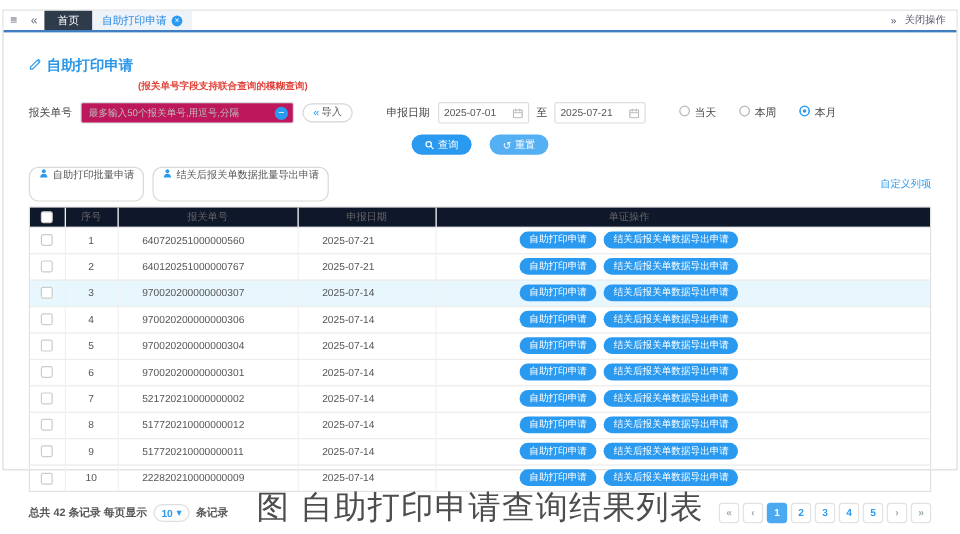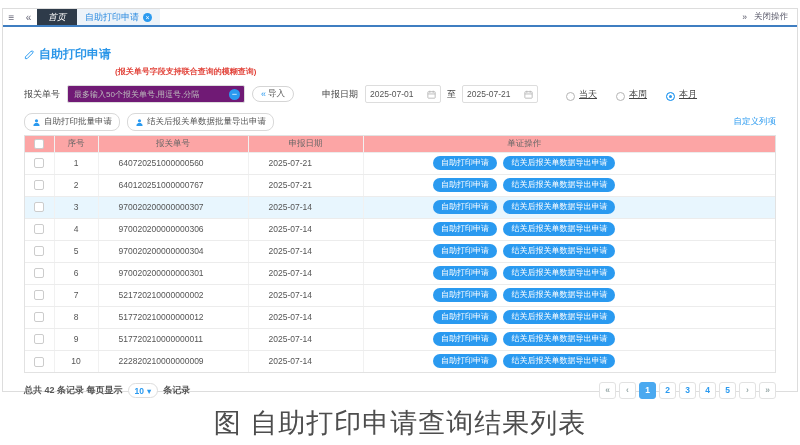--- a/index.html
+++ b/index.html
@@ -6,58 +6,58 @@
   html,body { margin:0; padding:0; }
   body {
     width:800px; height:445px; background:#fff; overflow:hidden;
     font-family:"Liberation Sans","DejaVu Sans",sans-serif; color:#555;
   }
   .window { margin:8px 2px 0; border:1px solid #ddd; height:384px; background:#fff; }
 
   
   .tabbar { display:flex; align-items:stretch; height:18px; border-bottom:2px solid #3f7ec1; background:#fff; font-size:9px; }
   .icon-btn { width:17px; display:flex; align-items:center; justify-content:center; color:#667; font-size:10px; cursor:pointer; }
-  .tab-home { background:#2e3b4a; color:#fff; padding:0 11px; display:flex; align-items:center; cursor:pointer;font-style:italic; }
+  .tab-home { background:#2e3b4a; color:#fff; padding:0 11px; display:flex; align-items:center; cursor:pointer; }
   .tab-active { background:#edf3f9; color:#2a8ae0; padding:0 8px; display:flex; align-items:center; gap:4px; cursor:pointer; }
   .tab-close { width:9px; height:9px; border-radius:50%; background:#2a9af0; color:#fff; font-size:7px; line-height:9px; text-align:center; }
   .tabbar-right { margin-left:auto; display:flex; align-items:center; gap:7px; padding-right:9px; color:#556; font-size:8.5px; }
 
   .content { padding:5px 21px 0; }
 
   .title-row { display:flex; align-items:center; gap:4px; }
   .page-title { color:#2b96e8; font-size:12px; font-weight:bold; }
   .title-note { color:#e2443b; font-size:8px; font-weight:bold;margin-top:34px; }
 
   .form-row { display:flex; align-items:center; margin-top:8px; font-size:9px; color:#444; }
   .flabel { margin-right:7px; white-space:nowrap; }
-  .decl-input { position:relative; width:178px; height:18px; border:1px solid #ddd; border-radius:2px; display:flex; align-items:center; padding:0 18px 0 6px; background:#701a75; }
+  .decl-input { position:relative; width:178px; height:18px; border:1px solid #ddd; border-radius:2px; display:flex; align-items:center; padding:0 18px 0 6px; background:#be185d; }
   .decl-input .ph { color:#bdbdbd; font-size:8px; white-space:nowrap; overflow:hidden; }
   .minus-ic { position:absolute; right:4px; top:3px; width:11px; height:11px; border-radius:50%; background:#2a9af0; color:#fff; font-size:9px; line-height:10px; text-align:center; cursor:pointer; }
   .import-btn { margin-left:7px; height:16px; border:1px solid #d5d5d5; border-radius:9px; display:flex; align-items:center; gap:2px; padding:0 8px; color:#555; font-size:8.5px; background:#fff; cursor:pointer; }
   .import-btn .ic { color:#2a9af0; font-size:9px; }
   .ml-lg { margin-left:28px; }
   .date-input { width:76px; height:18px; border:1px solid #ddd; border-radius:2px; display:flex; align-items:center; justify-content:space-between; padding:0 4px; font-size:8.5px; color:#555; background:#fff;text-align:right; }
   .to-sep { margin:0 6px; }
   .radios { display:flex; align-items:center; gap:19px; margin-left:28px; }
-  .radio { display:flex; align-items:flex-end; gap:4px; cursor:pointer;text-decoration:underline; }
+  .radio { display:flex; align-items:flex-start; gap:4px; cursor:pointer; }
   .rdot { width:9px; height:9px; border:1px solid #b5b5b5; border-radius:50%; background:#fff; }
   .radio.checked .rdot { border-color:#2a9af0; background:#2a9af0; box-shadow:inset 0 0 0 2px #fff; }
 
   .btns-row { display:flex; justify-content:center; gap:15px; margin-top:9px; }
   .pill-btn { height:17px; border-radius:9px; background:#2a9af0; color:#fff; font-size:8.5px; display:flex; align-items:center; gap:3px; padding:0 11px; border:none; cursor:pointer; }
   .pill-btn.reset { background:#54aff3; }
 
   .toolbar { display:flex; align-items:center; margin-top:10px; font-size:8.5px; }
-  .tool-btn { height:18px; border:1px solid #d9d9d9; border-radius:8px; display:flex; align-items:center; gap:3px; padding:0 7px; color:#555; margin-right:7px; background:#fff; cursor:pointer; }
+  .tool-btn { height:29px; border:1px solid #d9d9d9; border-radius:8px; display:flex; gap:3px; padding:0 7px; color:#555; margin-right:7px; background:#fff; cursor:pointer; }
   .customize { margin-left:auto; color:#2a9af0; cursor:pointer; }
 
   .tablewrap { margin-top:4px; border:1px solid #e2e2e2; }
   table { width:100%; border-collapse:collapse; font-size:8.5px; }
   th, td { border-bottom:1px solid #ececec; border-right:1px solid #f1f1f1; height:22px; text-align:center; color:#555; font-weight:normal; padding:0; }
-  th { height:16px; color:#666; background:#fca5a5; }
+  th { height:16px; color:#666; background:#0f172a; }
   th:last-child, td:last-child { border-right:none; }
   tr:last-child td { border-bottom:none; }
   .c-chk { width:29px; }
   .c-seq { width:44px; }
   .c-no  { width:150px; }
   .c-date{ width:115px; }
   td.c-no, td.c-date { text-align:left; padding-left:20px; }
   .c-act { padding-right:90px; }
   .row-btn { height:14px; line-height:12px; border-radius:8px; background:#2a9af0; color:#fff; font-size:8px; padding:0 8px; margin:0 2px; border:none; cursor:pointer; }
   tr.hl { background:#e8f6fe; }
@@ -141,20 +141,33 @@
             <span class="rdot"></span>
             <span>本周</span>
           </span>
           <span class="radio checked">
             <span class="rdot"></span>
             <span>本月</span>
           </span>
         </span>
     </div>
 
+    <div class="btns-row">
+      <button class="pill-btn">
+        <svg width="8" height="8" viewBox="0 0 16 16">
+            <circle cx="6.5" cy="6.5" r="4.5" fill="none" stroke="#fff" stroke-width="2"></circle>
+            <path d="M10 10l4.5 4.5" stroke="#fff" stroke-width="2"></path>
+          </svg>
+        <span>查询</span>
+      </button>
+      <button class="pill-btn reset">
+        <span>↺</span>
+        <span>重置</span>
+      </button>
+    </div>
 
     <div class="toolbar">
       <span class="tool-btn">
         <svg width="9" height="9" viewBox="0 0 16 16">
             <circle cx="8" cy="4.8" r="2.8" fill="#2a9af0"></circle>
             <path d="M2.5 14c0-3 2.5-5.4 5.5-5.4s5.5 2.4 5.5 5.4z" fill="#2a9af0"></path>
           </svg>
         <span>自助打印批量申请</span>
       </span>
       <span class="tool-btn">

